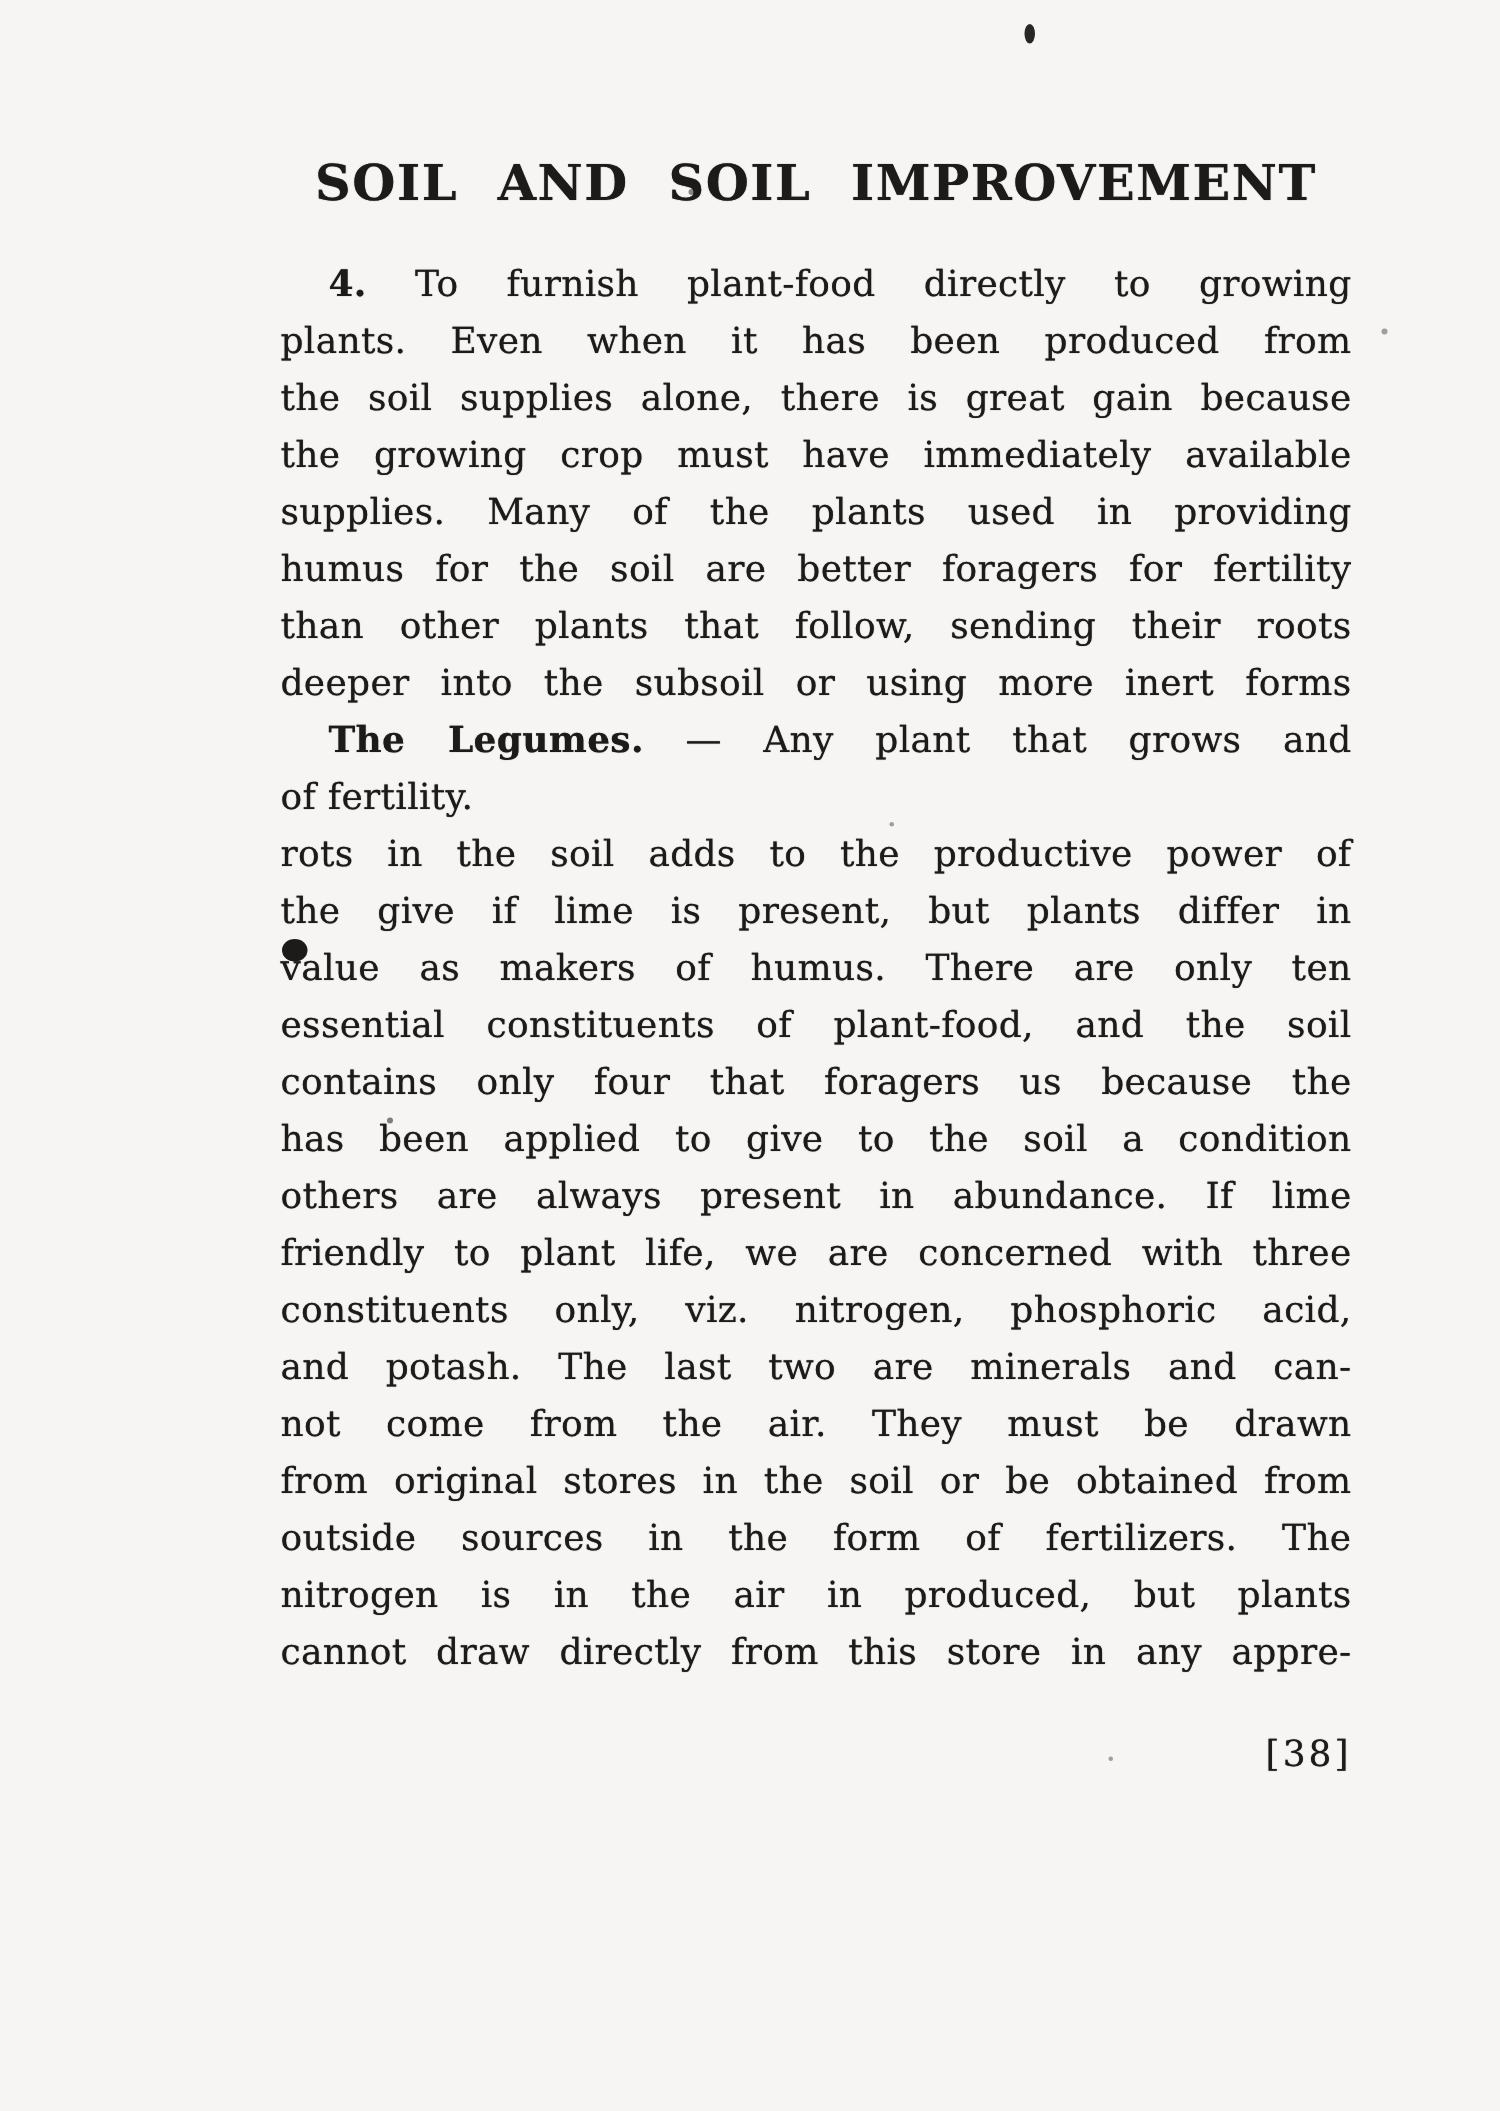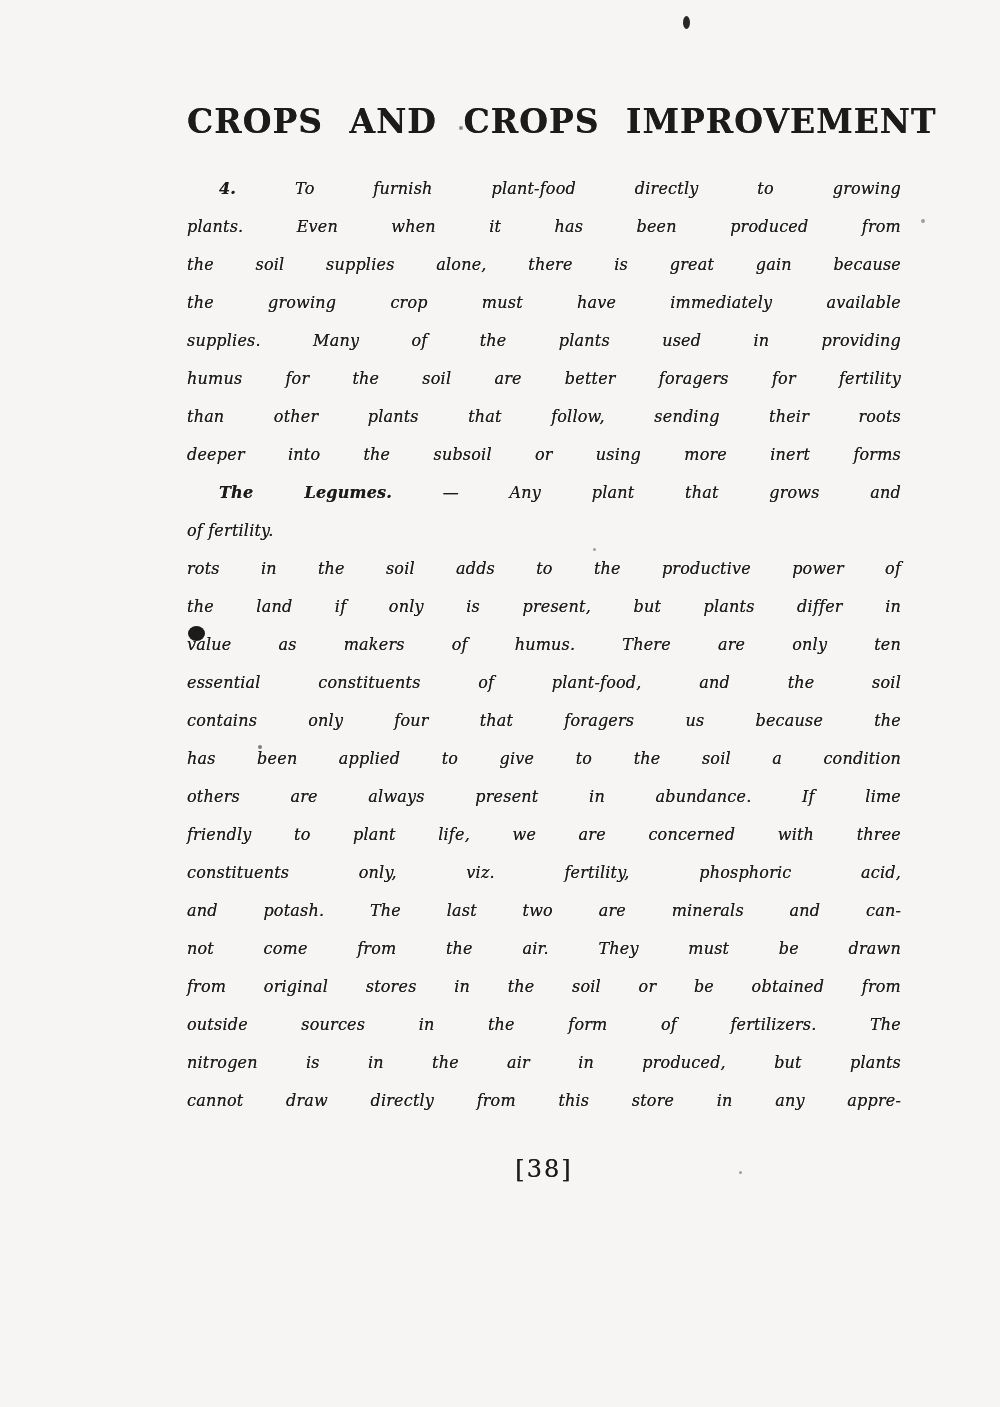--- a/index.html
+++ b/index.html
@@ -23,77 +23,76 @@
     letter-spacing:1px;
     word-spacing:14px;
     text-shadow:0 0 0.6px rgba(30,28,26,0.8);
     white-space:nowrap;
   }
   .body-text{
     position:absolute;
     left:187px;
     top:170px;
     width:714px;
-    font-size:16px;
+    font-size:24px;
     line-height:38px;
     letter-spacing:0.2px;
     text-shadow:0 0 0.6px rgba(30,28,26,0.8);
-    font-style:italic;
   }
   .line{
     height:38px;
     text-align:justify;
     text-align-last:justify;
   }
   .line.last{ text-align-last:left; }
   .line.indent{ padding-left:32px; }
   .bold{ font-weight:bold; }
   .pagenum{
     position:absolute;
     left:187px;
     top:1150px;
     width:714px;
     height:38px;
     line-height:38px;
-    text-align:center;
+    text-align:right;
     font-size:24px;
     letter-spacing:2px;
     text-shadow:0 0 0.6px rgba(30,28,26,0.8);
   }
   .mark{
     position:absolute;
     border-radius:50%;
   }
 </style>
 </head>
 <body>
 
 <div class="page" style="background: rgb(246, 245, 243); color: rgb(28, 27, 26);">
-  <div class="header">CROPS AND CROPS IMPROVEMENT</div>
+  <div class="header">SOIL AND SOIL IMPROVEMENT</div>
 
   <div class="body-text">
       <div class="line indent"><span class="bold">4.</span><span> To furnish plant-food directly to growing</span></div>
       <div class="line"><span>plants. Even when it has been produced from</span></div>
       <div class="line"><span>the soil supplies alone, there is great gain because</span></div>
       <div class="line"><span>the growing crop must have immediately available</span></div>
       <div class="line"><span>supplies. Many of the plants used in providing</span></div>
       <div class="line"><span>humus for the soil are better foragers for fertility</span></div>
       <div class="line"><span>than other plants that follow, sending their roots</span></div>
       <div class="line"><span>deeper into the subsoil or using more inert forms</span></div>
       <div class="line indent"><span class="bold">The Legumes.</span><span> — Any plant that grows and</span></div>
       <div class="line last"><span>of fertility.</span></div>
       <div class="line"><span>rots in the soil adds to the productive power of</span></div>
-      <div class="line"><span>the land if only is present, but plants differ in</span></div>
+      <div class="line"><span>the give if lime is present, but plants differ in</span></div>
       <div class="line"><span>value as makers of humus. There are only ten</span></div>
       <div class="line"><span>essential constituents of plant-food, and the soil</span></div>
       <div class="line"><span>contains only four that foragers us because the</span></div>
       <div class="line"><span>has been applied to give to the soil a condition</span></div>
       <div class="line"><span>others are always present in abundance. If lime</span></div>
       <div class="line"><span>friendly to plant life, we are concerned with three</span></div>
-      <div class="line"><span>constituents only, viz. fertility, phosphoric acid,</span></div>
+      <div class="line"><span>constituents only, viz. nitrogen, phosphoric acid,</span></div>
       <div class="line"><span>and potash. The last two are minerals and can-</span></div>
       <div class="line"><span>not come from the air. They must be drawn</span></div>
       <div class="line"><span>from original stores in the soil or be obtained from</span></div>
       <div class="line"><span>outside sources in the form of fertilizers. The</span></div>
       <div class="line"><span>nitrogen is in the air in produced, but plants</span></div>
       <div class="line"><span>cannot draw directly from this store in any appre-</span></div>
     </div>
 
   <div class="pagenum">[38]</div>
 <div class="mark" style="left: 683px; top: 16px; width: 7px; height: 13px; background: rgb(28, 27, 26); opacity: 0.95;"></div>

